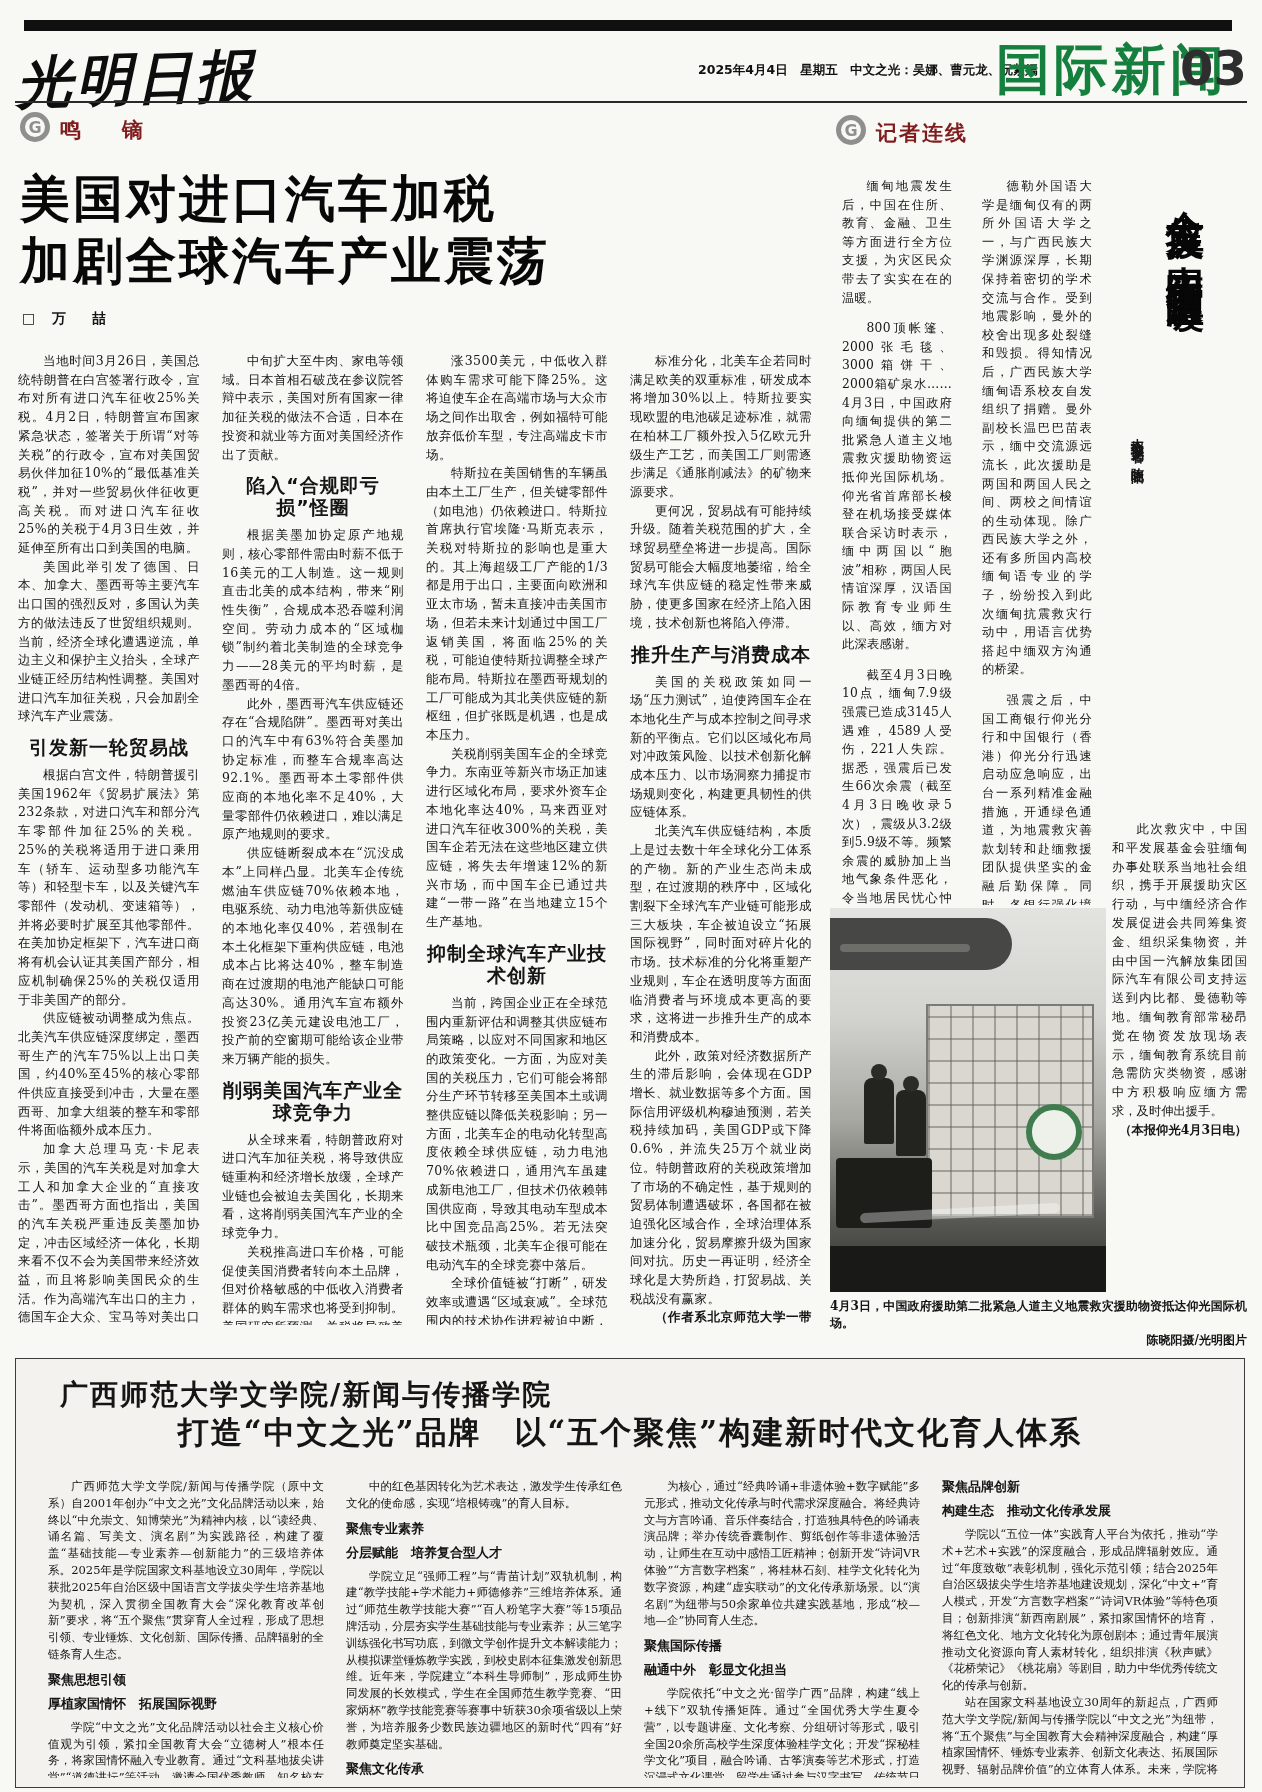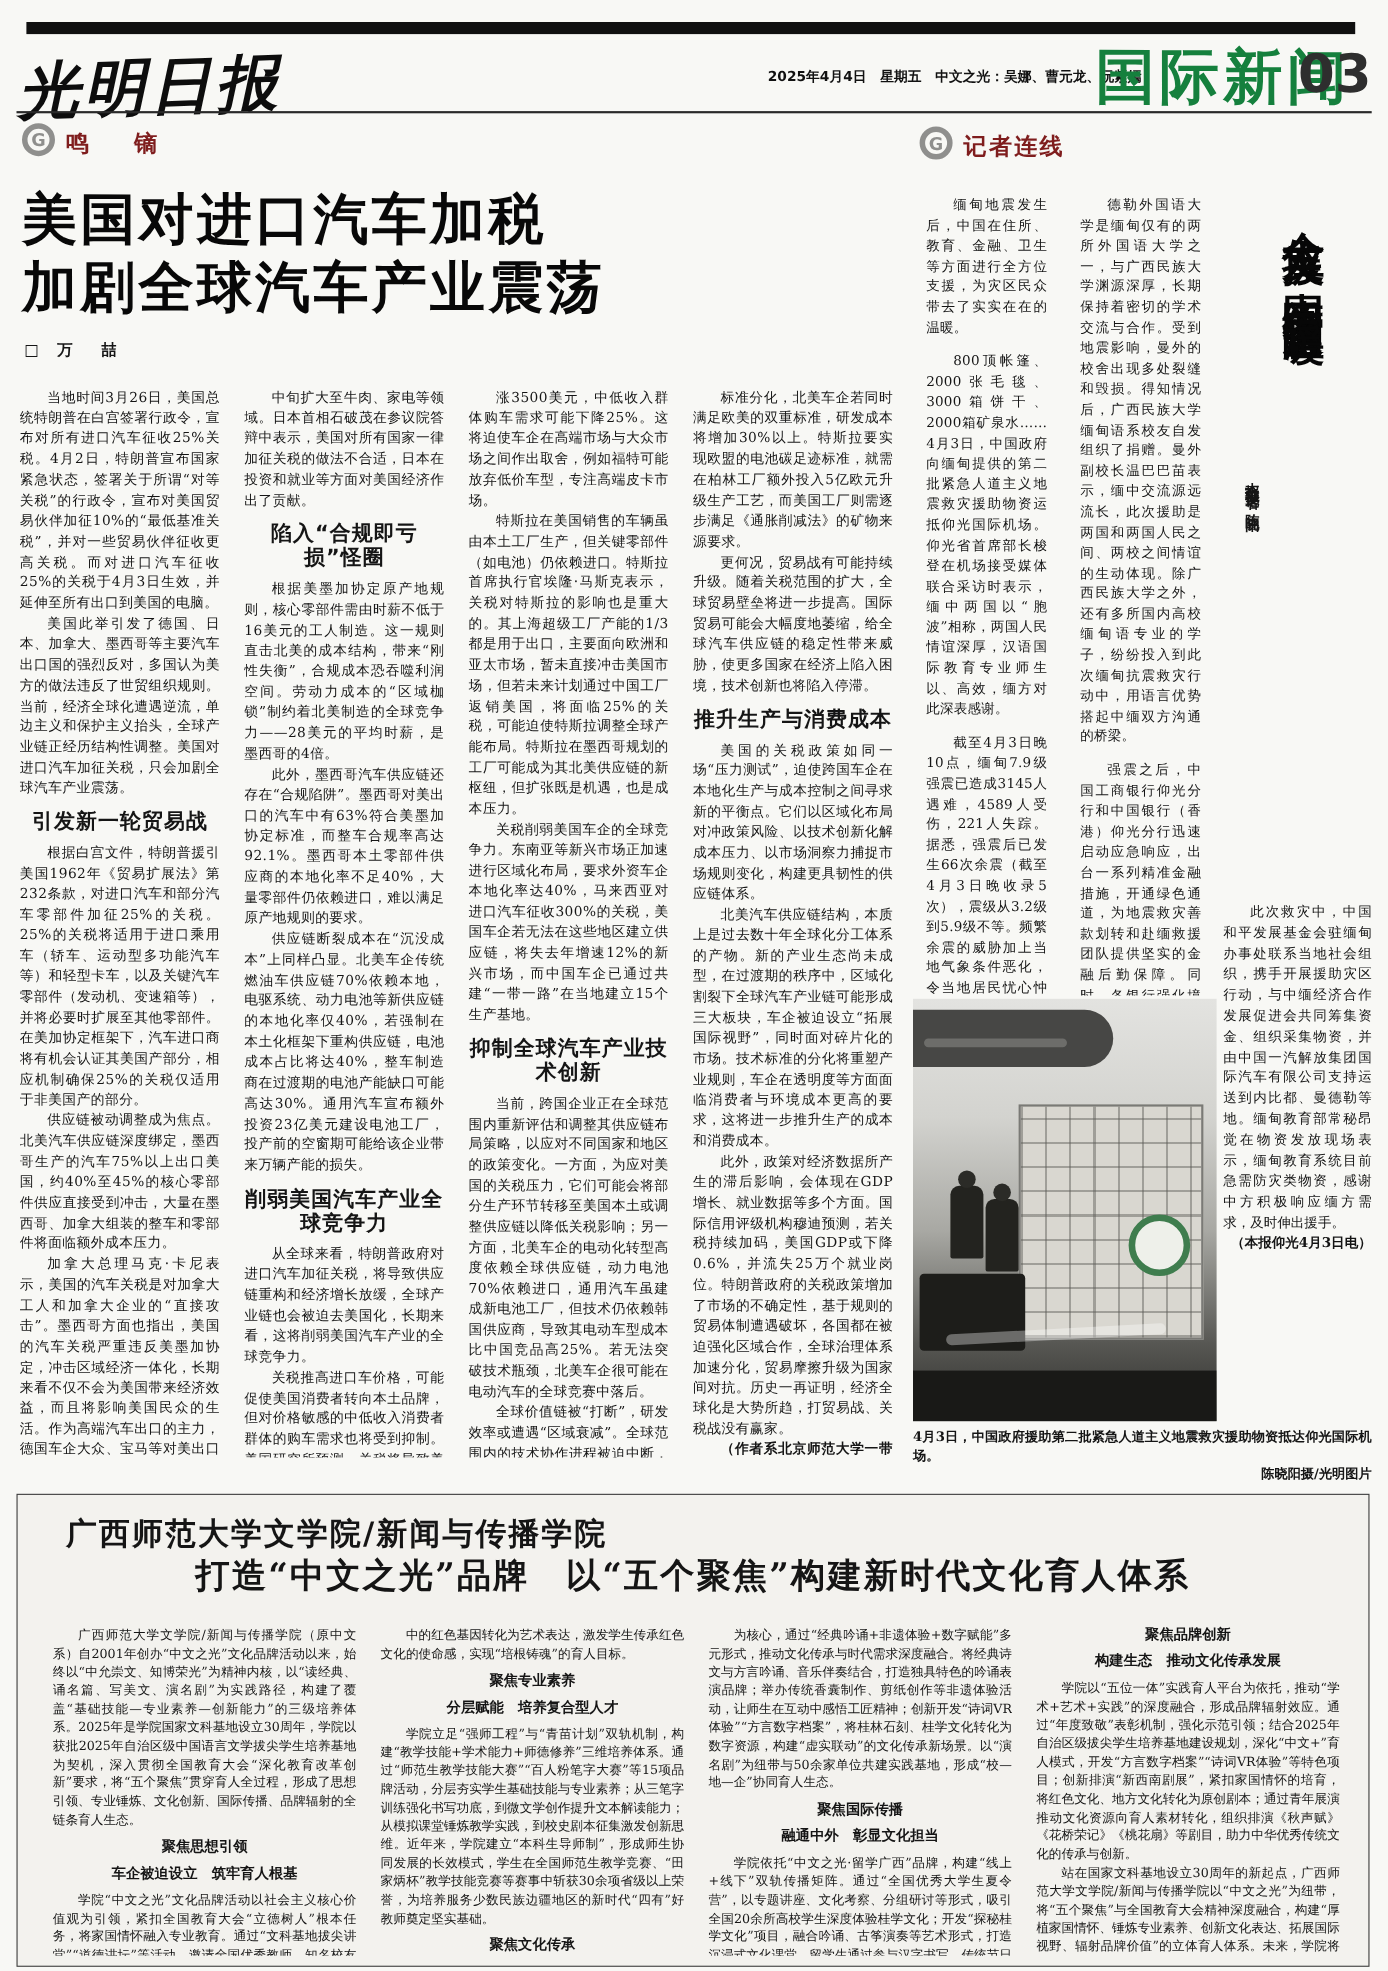--- a/index.html
+++ b/index.html
@@ -63,21 +63,21 @@
   #caption{left:830px;top:1298px;width:417px;font-size:12px;font-weight:700;line-height:17px;text-align:justify;}
   #credit{display:block;text-align:right;font-weight:700;}
   
   #promo{left:15px;top:1358px;width:1230px;height:430px;border:1px solid #3c3c3c;background:#f3f2ee;box-sizing:border-box;}
   #promo-org{left:60px;top:1376px;font-size:28px;font-weight:900;font-family:"DejaVu Sans",sans-serif;letter-spacing:2px;}
   #promo-head{left:15px;top:1412px;width:1230px;text-align:center;font-size:31px;font-weight:900;
               letter-spacing:2px;font-family:"DejaVu Serif",serif;}
   .promo-col{top:1478px;width:276px;height:300px;overflow:hidden;text-align:justify;
              font-size:11.5px;line-height:16.8px;}
   .promo-col p{margin:0;text-indent:2em;}
-  .ph{font-family:"DejaVu Sans",sans-serif;font-weight:900;font-size:13px;text-align:center;
+  .ph{font-family:"DejaVu Sans",sans-serif;font-weight:900;font-size:13px;text-align:left;
       text-indent:0 !important;margin:8px 0 6px 0 !important;line-height:18px;}
 </style>
 </head>
 <body>
 
 <div id="page">
 
   <div class="abs" id="topbar"></div>
   <div class="abs" id="logo">光明日报</div>
   <div class="abs" id="dateline">2025年4月4日　星期五　中文之光：吴娜、曹元龙、阮紫嫣</div>
@@ -175,21 +175,21 @@
     <span id="credit">陈晓阳摄/光明图片</span>
   </div>
 
   <div class="abs" id="promo"></div>
   <div class="abs" id="promo-org">广西师范大学文学院/新闻与传播学院</div>
   <div class="abs" id="promo-head">打造“中文之光”品牌　以“五个聚焦”构建新时代文化育人体系</div>
 
   <div class="abs promo-col" style="left:48px;">
     <p>广西师范大学文学院/新闻与传播学院（原中文系）自2001年创办“中文之光”文化品牌活动以来，始终以“中允崇文、知博荣光”为精神内核，以“读经典、诵名篇、写美文、演名剧”为实践路径，构建了覆盖“基础技能—专业素养—创新能力”的三级培养体系。2025年是学院国家文科基地设立30周年，学院以获批2025年自治区级中国语言文学拔尖学生培养基地为契机，深入贯彻全国教育大会“深化教育改革创新”要求，将“五个聚焦”贯穿育人全过程，形成了思想引领、专业锤炼、文化创新、国际传播、品牌辐射的全链条育人生态。</p>
     <p class="ph">聚焦思想引领</p>
-    <p class="ph" style="margin-top:0 !important;">车企被迫设立　筑牢育人根基</p>
+    <p class="ph" style="margin-top:0 !important;">厚植家国情怀　拓展国际视野</p>
     <p>学院“中文之光”文化品牌活动以社会主义核心价值观为引领，紧扣全国教育大会“立德树人”根本任务，将家国情怀融入专业教育。通过“文科基地拔尖讲堂”“道德讲坛”等活动，邀请全国优秀教师、知名校友分享育人经验，围绕“文学与人生”“文化使命与青年担当”等主题，引导学生树立文化自信与社会责任感。依托国家文科基地30年的学术积淀，学院推出“红色校史剧本创作”项目，将校史</p>
   </div>
   <div class="abs promo-col" style="left:346px;">
     <p>中的红色基因转化为艺术表达，激发学生传承红色文化的使命感，实现“培根铸魂”的育人目标。</p>
     <p class="ph">聚焦专业素养</p>
     <p class="ph" style="margin-top:0 !important;">分层赋能　培养复合型人才</p>
     <p>学院立足“强师工程”与“青苗计划”双轨机制，构建“教学技能+学术能力+师德修养”三维培养体系。通过“师范生教学技能大赛”“百人粉笔字大赛”等15项品牌活动，分层夯实学生基础技能与专业素养；从三笔字训练强化书写功底，到微文学创作提升文本解读能力；从模拟课堂锤炼教学实践，到校史剧本征集激发创新思维。近年来，学院建立“本科生导师制”，形成师生协同发展的长效模式，学生在全国师范生教学竞赛、“田家炳杯”教学技能竞赛等赛事中斩获30余项省级以上荣誉，为培养服务少数民族边疆地区的新时代“四有”好教师奠定坚实基础。</p>
     <p class="ph">聚焦文化传承</p>
 
   </div>

